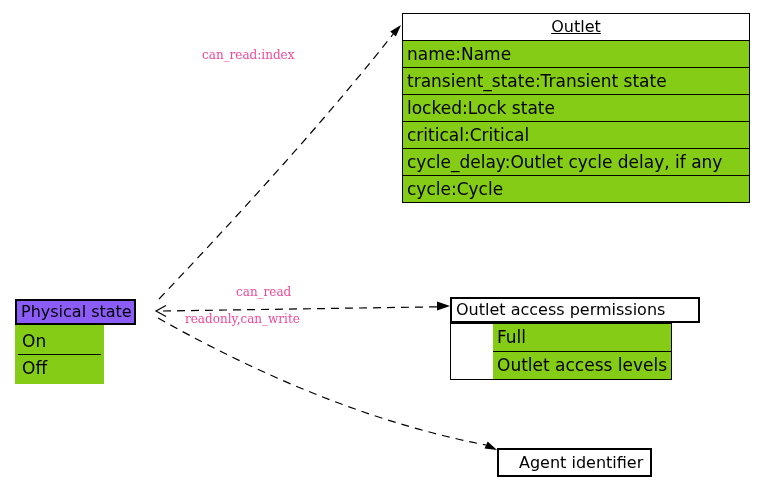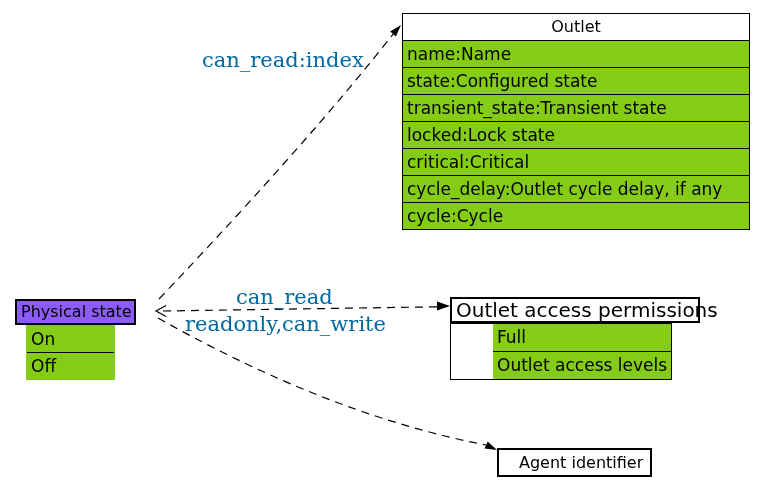--- a/index.html
+++ b/index.html
@@ -10,62 +10,63 @@
   .edge-layer { position:absolute; left:0; top:0; width:765px; height:493px; }
 
   
   .outlet-node {
     position:absolute; left:402px; top:13px; width:348px;
     border:1px solid #000; box-sizing:border-box; background:#fff;
   }
   .outlet-node .tbl-title {
     height:26px; line-height:26px; text-align:center; font-size:16px;
     border-bottom:1px solid #000;
+    text-decoration:underline;
   }
   .tbl-row {
     height:26px; line-height:26px; font-size:17px; padding-left:4px;
     border-bottom:1px solid #000; white-space:nowrap; background:#84cc16;
   }
   .tbl-row:last-child { border-bottom:none; }
 
   
   .ps-header {
     position:absolute; left:15px; top:299px; width:121px; height:26px;
     border:2px solid #000; box-sizing:border-box; background:#8b5cf6;
     line-height:22px; font-size:16px; padding-left:4px; white-space:nowrap;
   }
   .ps-rows {
     position:absolute; left:15px; top:325px; width:89px;
-    border:1px solid #84cc16; box-sizing:border-box; background:#fff;margin-left:11px;
+    border:3px solid #84cc16; box-sizing:border-box; background:#fff;
   }
   .ps-rows .tbl-row { height:26px; line-height:26px; }
 
   
   .oap-header {
     position:absolute; left:450px; top:297px; width:250px; height:26px;
     border:2px solid #000; box-sizing:border-box; background:#fff;
-    line-height:22px; font-size:20px; padding-left:4px; white-space:nowrap;
+    line-height:22px; font-size:16px; padding-left:4px; white-space:nowrap;
   }
   .oap-rows {
     position:absolute; left:450px; top:323px; width:222px;
     border:1px solid #000; box-sizing:border-box; background:#fff;
   }
   .oap-rows .tbl-row { height:27px; line-height:27px;margin-left:42px; }
 
   
   .agent-node {
     position:absolute; left:497px; top:448px; width:155px; height:29px;
     border:2px solid #000; box-sizing:border-box; background:#fff;
     line-height:25px; font-size:16px; padding-left:20px; white-space:nowrap;
   }
 
   
   .edge-label {
-    position:absolute; font-family:"DejaVu Serif", serif; font-size:21px;
-    white-space:nowrap; color:#0369a1;
+    position:absolute; font-family:"DejaVu Serif", serif; font-size:12px;
+    white-space:nowrap; color:#ec4899;
   }
   .lbl-can-read-index { left:202px; top:48px; }
   .lbl-can-read       { left:236px; top:285px; }
   .lbl-readonly       { left:185px; top:312px;text-align:right; }
 </style>
 </head>
 <body>
 
 <div class="canvas">
 
@@ -78,21 +79,20 @@
     <polygon points="450,306 437,310.5 437,301.5" fill="#000"></polygon>
     <path d="M166,305.5 L156,311 L166,316.5" fill="none" stroke="#000" stroke-width="1.2"></path>
 
     <path d="M158,318 Q330,415 486,445" fill="none" stroke="#000" stroke-width="1.2" stroke-dasharray="8 6"></path>
     <polygon points="497,450 484.5,448.5 487.7,441.6" fill="#000"></polygon>
   </svg>
 
   <div class="outlet-node">
     <div class="tbl-title">Outlet</div>
     <div class="tbl-row">name:Name</div>
-    <div class="tbl-row">state:Configured state</div>
     <div class="tbl-row">transient_state:Transient state</div>
     <div class="tbl-row">locked:Lock state</div>
     <div class="tbl-row">critical:Critical</div>
     <div class="tbl-row">cycle_delay:Outlet cycle delay, if any</div>
     <div class="tbl-row">cycle:Cycle</div>
   </div>
 
   <div class="ps-header">Physical state</div>
   <div class="ps-rows">
     <div class="tbl-row">On</div>

